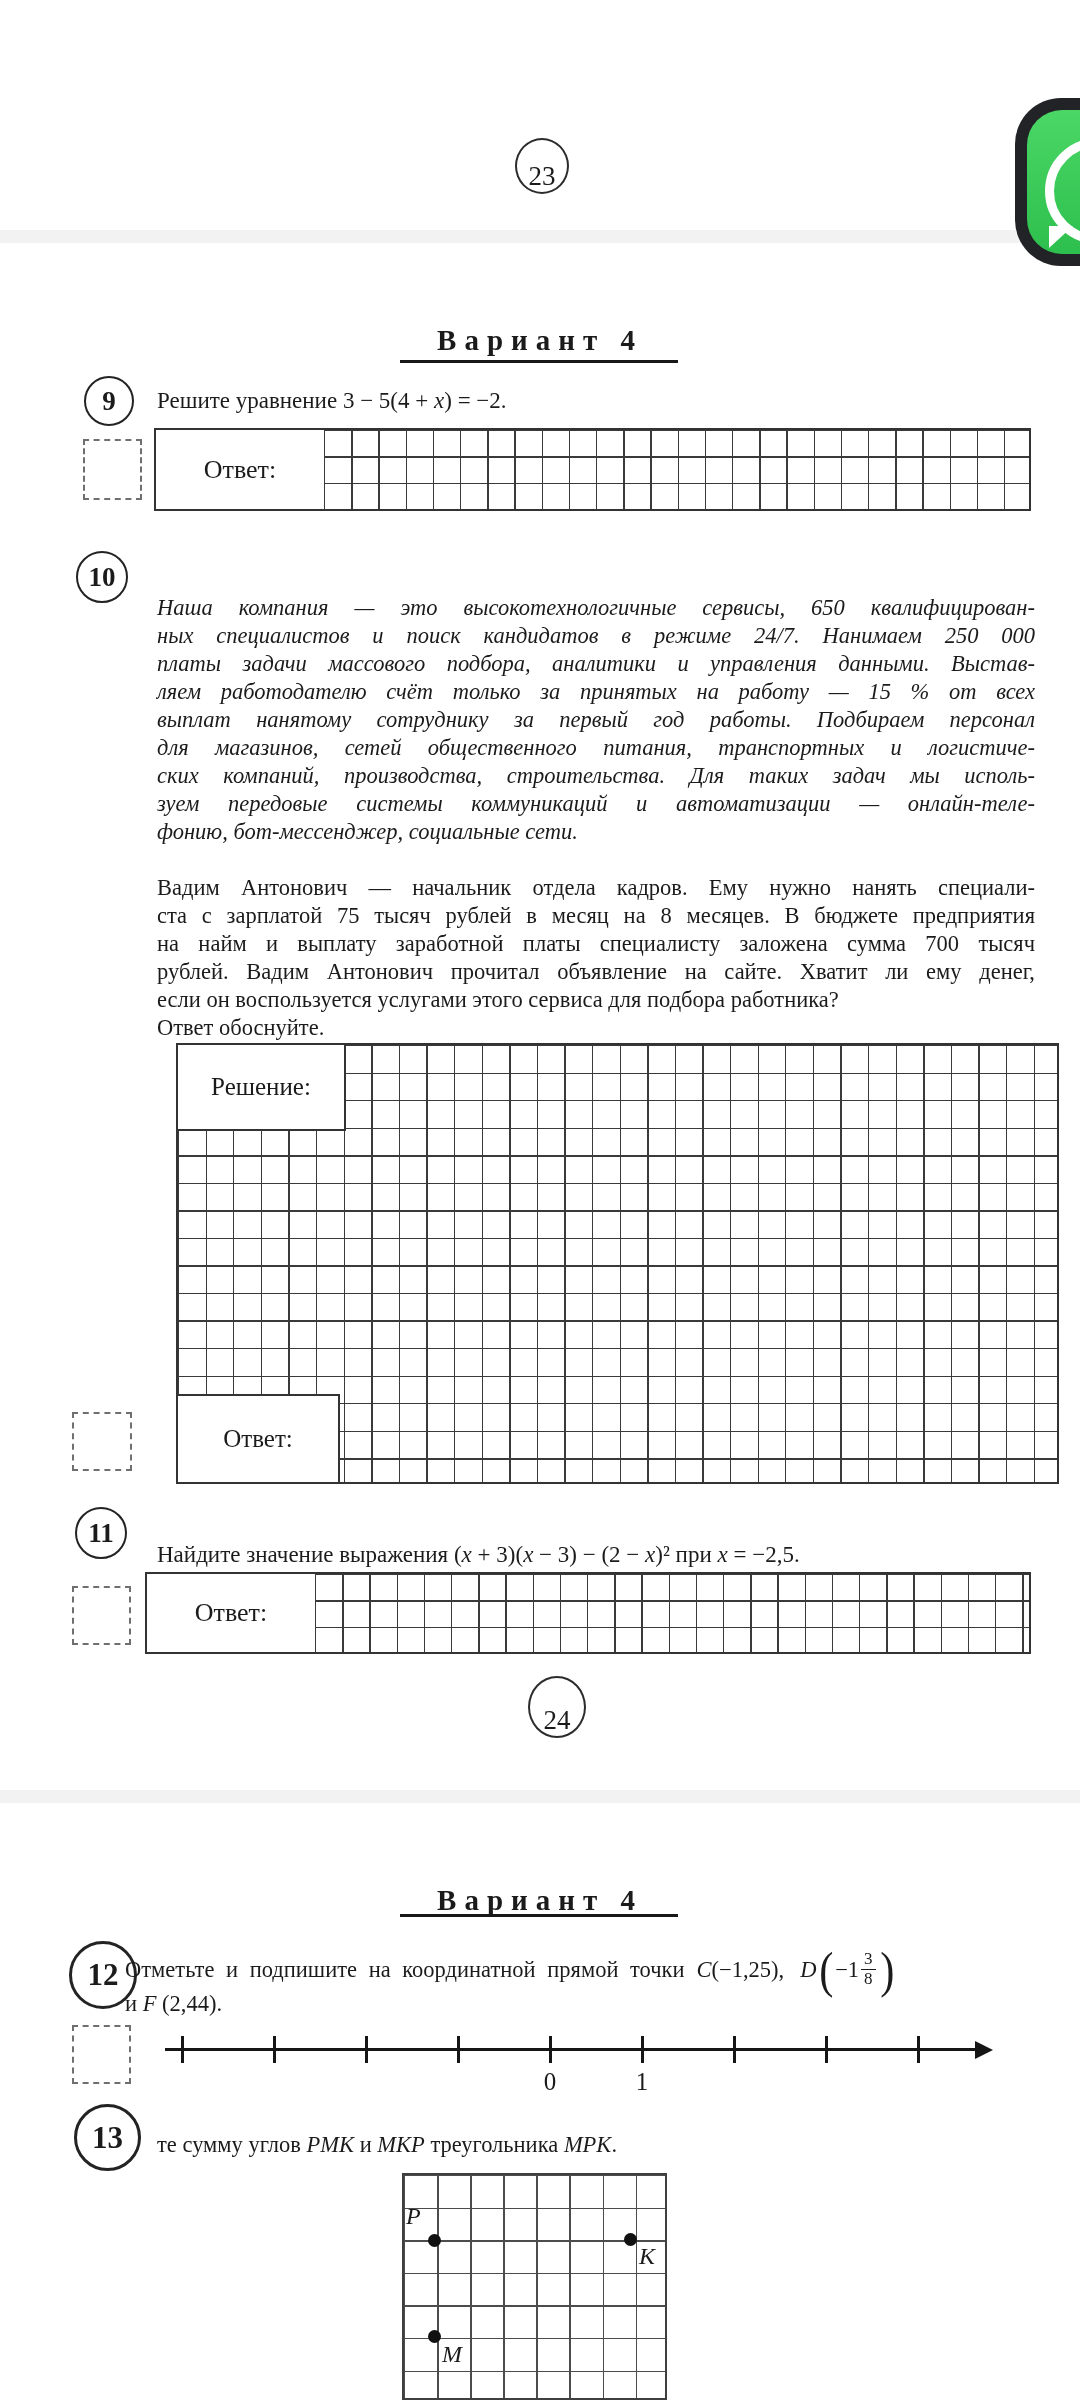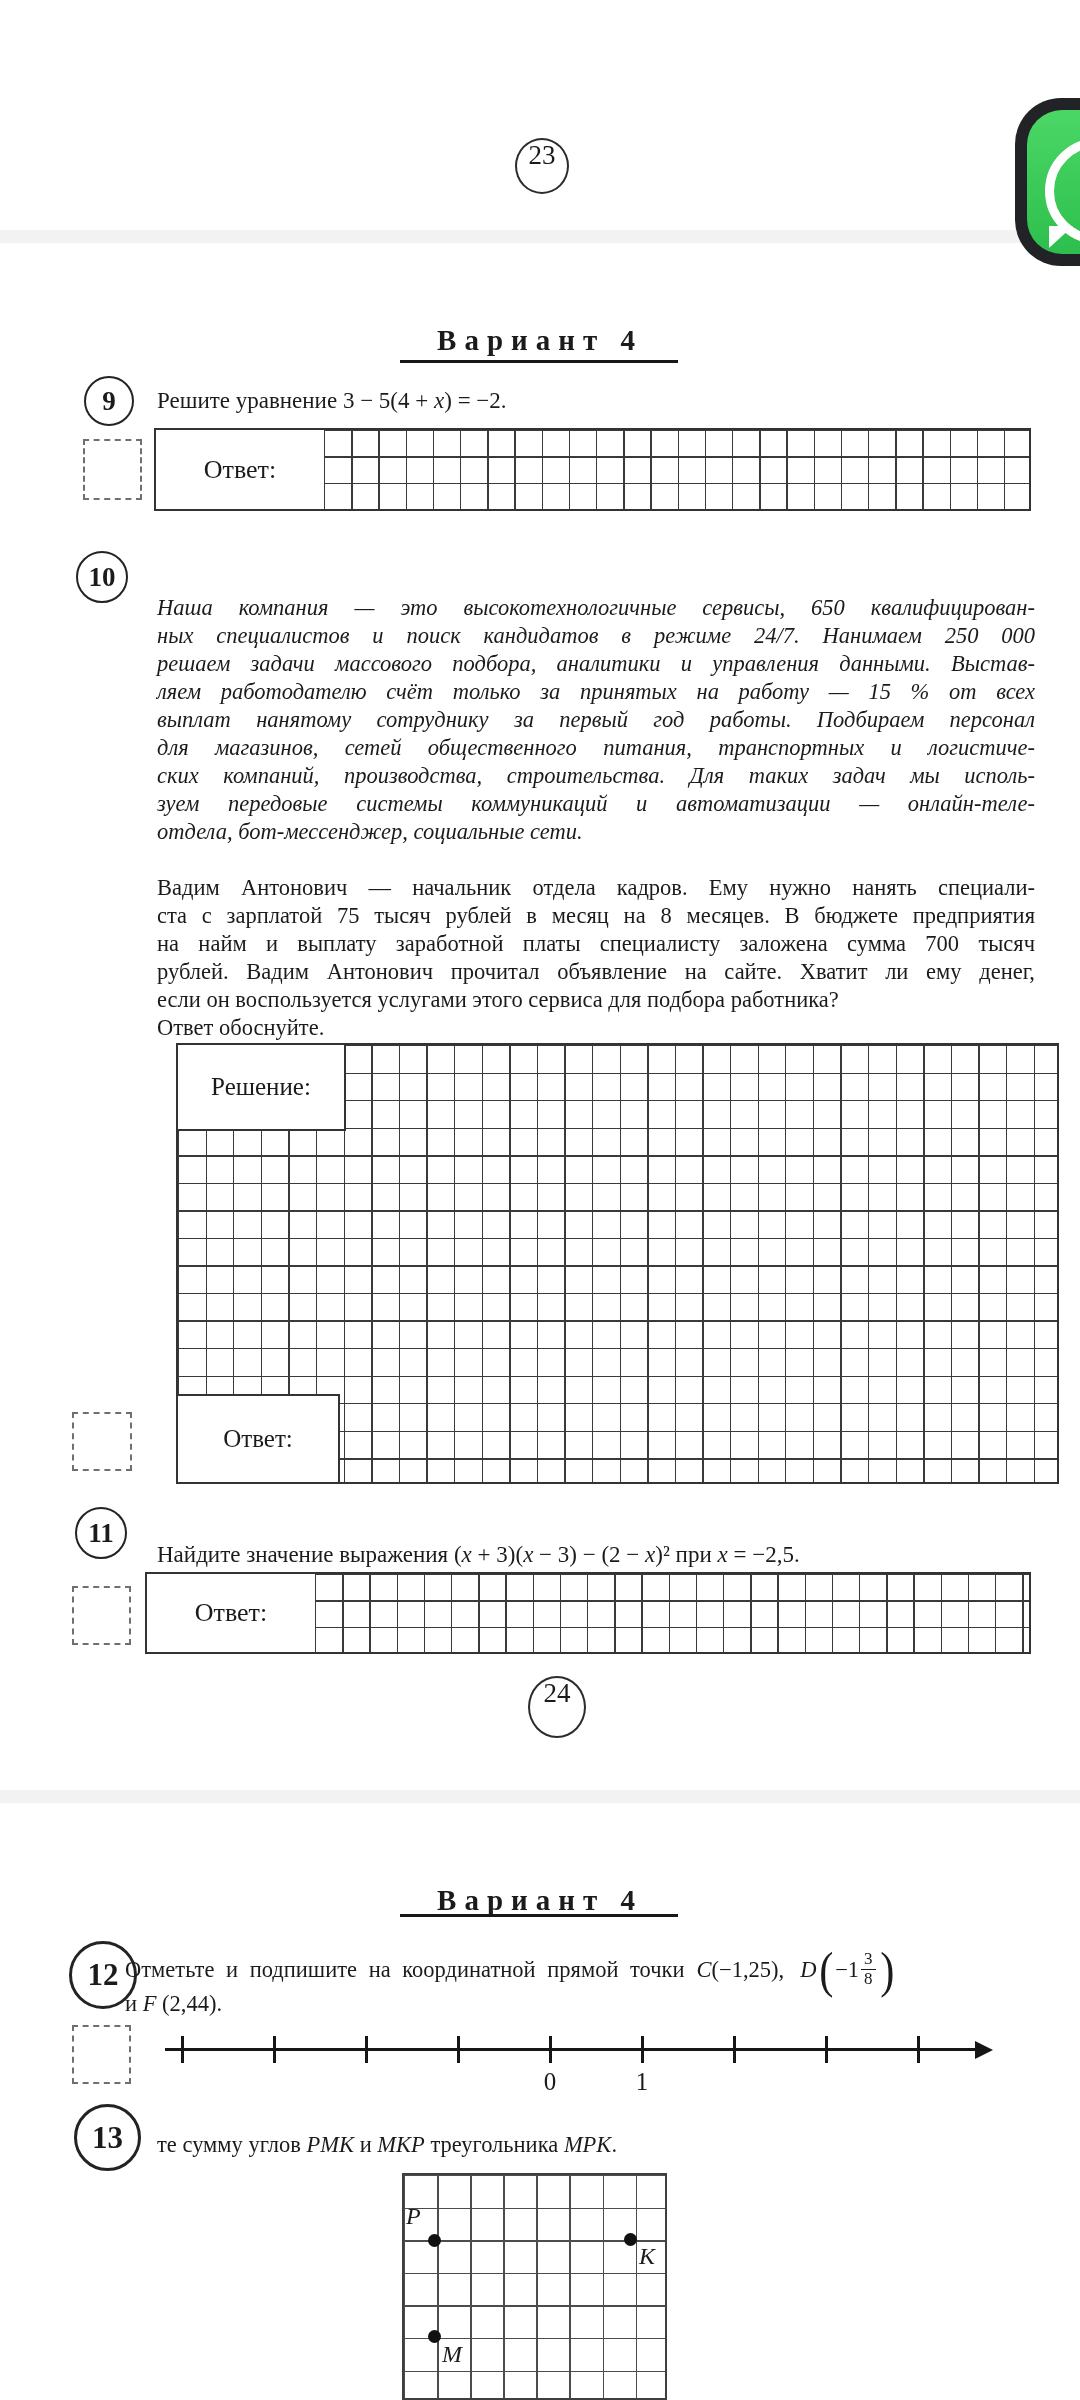--- a/index.html
+++ b/index.html
@@ -4,21 +4,21 @@
 <style>
   html,body{margin:0;padding:0;background:#fff;}
   .screen{position:relative;width:1080px;height:2400px;overflow:hidden;background:#ffffff;
           font-family:"Liberation Serif", serif;color:#1b1b1b;}
 
   
   .gap-band{position:absolute;left:0;width:1080px;height:13px;background:#f2f2f2;}
 
   
   .page-circle{position:absolute;border:2px solid #2c2c2c;border-radius:50%;
-               display:flex;align-items:flex-start;justify-content:center;
+               display:flex;align-items:flex-end;justify-content:center;
                font-size:27px;background:#fff;}
 
   
   .num-circle{position:absolute;border:3px solid #232323;border-radius:50%;
               display:flex;align-items:center;justify-content:center;
               font-weight:bold;background:#fff;}
 
   
   .variant-header{position:absolute;left:0;width:1080px;text-align:center;
                   font-size:29px;font-weight:bold;letter-spacing:8px;}
@@ -121,27 +121,27 @@
     <div class="grid-area" style="left:168px;"></div>
   </div>
 
   <div class="num-circle" style="left:76px;top:551px;width:48px;height:48px;font-size:27px;border-width:2.5px;">
     <span>10</span>
   </div>
 
   <div class="tcol quote" style="top:594px;">
     <div class="jl">Наша компания — это высокотехнологичные сервисы, 650 квалифицирован-</div>
     <div class="jl">ных специалистов и поиск кандидатов в режиме 24/7. Нанимаем 250 000</div>
-    <div class="jl">решаем задачи массового подбора, аналитики и управления данными. Выстав-</div>
+    <div class="jl">платы задачи массового подбора, аналитики и управления данными. Выстав-</div>
     <div class="jl">ляем работодателю счёт только за принятых на работу — 15 % от всех</div>
     <div class="jl">выплат нанятому сотруднику за первый год работы. Подбираем персонал</div>
     <div class="jl">для магазинов, сетей общественного питания, транспортных и логистиче-</div>
     <div class="jl">ских компаний, производства, строительства. Для таких задач мы исполь-</div>
     <div class="jl">зуем передовые системы коммуникаций и автоматизации — онлайн-теле-</div>
-    <div>отдела, бот-мессенджер, социальные сети.</div>
+    <div>фонию, бот-мессенджер, социальные сети.</div>
   </div>
 
   <div class="tcol" style="top:874px;">
     <div class="jl">Вадим Антонович — начальник отдела кадров. Ему нужно нанять специали-</div>
     <div class="jl">ста с зарплатой 75 тысяч рублей в месяц на 8 месяцев. В бюджете предприятия</div>
     <div class="jl">на найм и выплату заработной платы специалисту заложена сумма 700 тысяч</div>
     <div class="jl">рублей. Вадим Антонович прочитал объявление на сайте. Хватит ли ему денег,</div>
     <div>если он воспользуется услугами этого сервиса для подбора работника?</div>
   </div>
 

